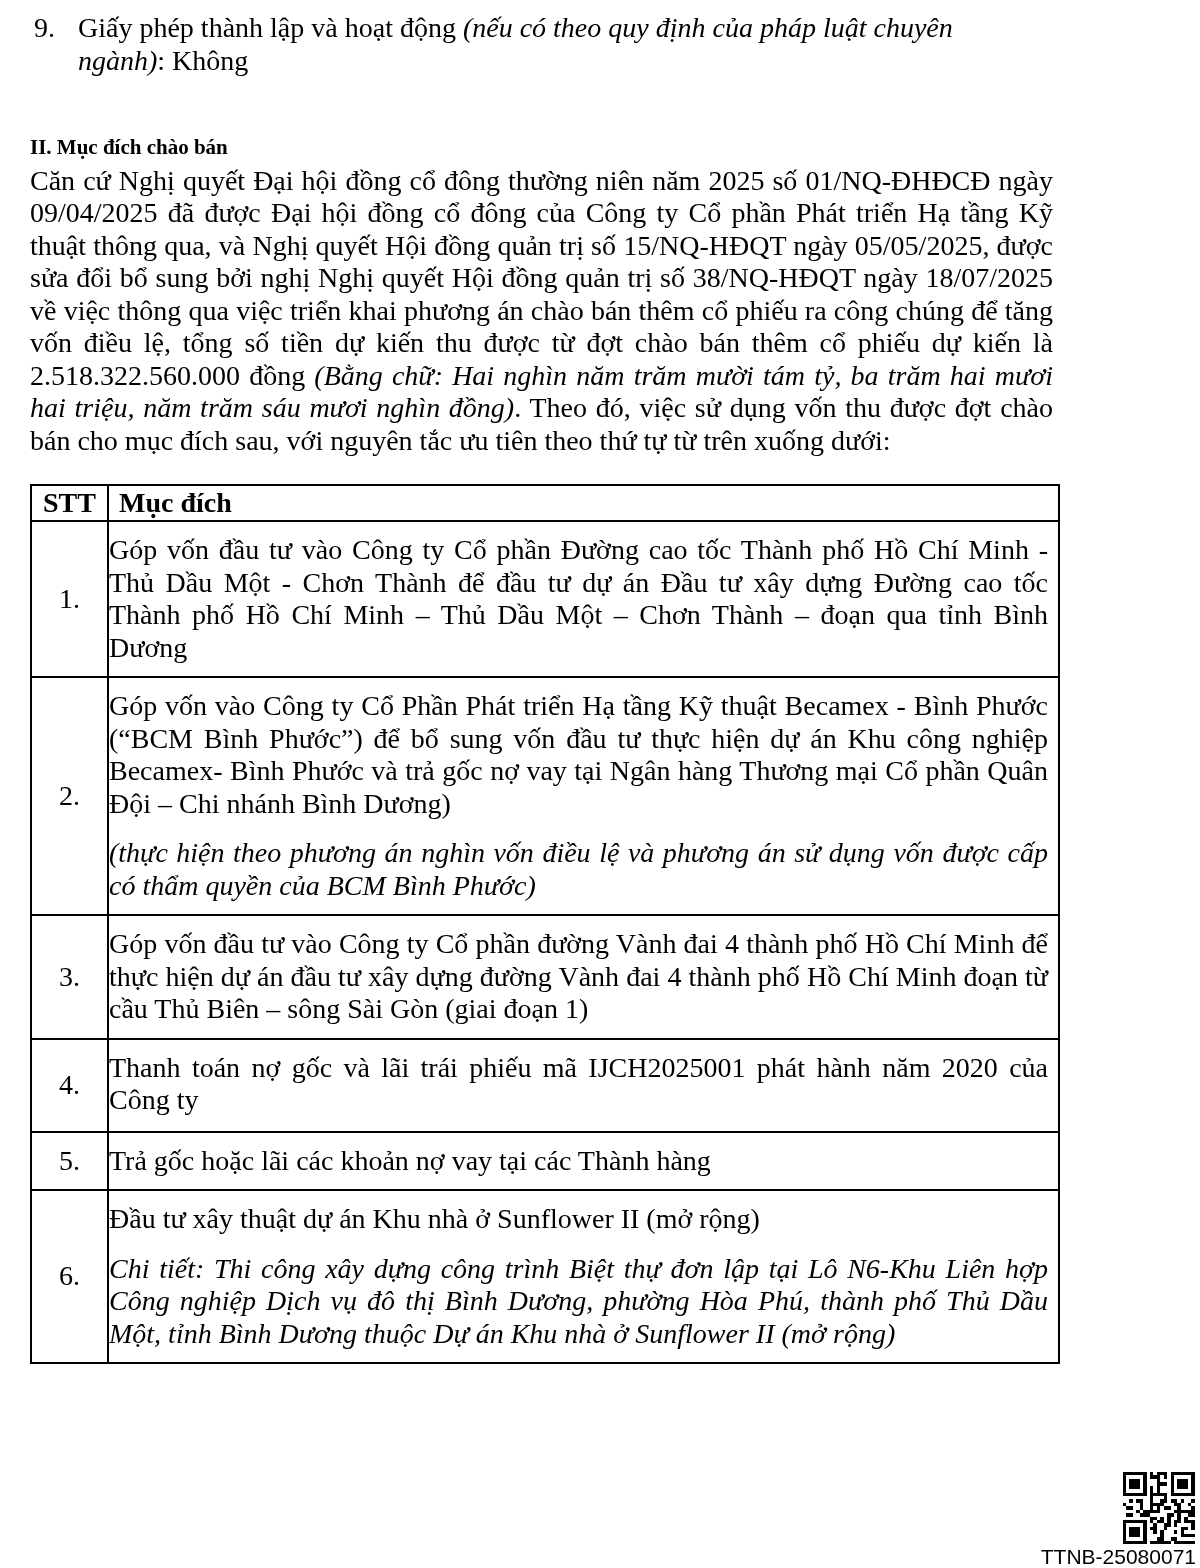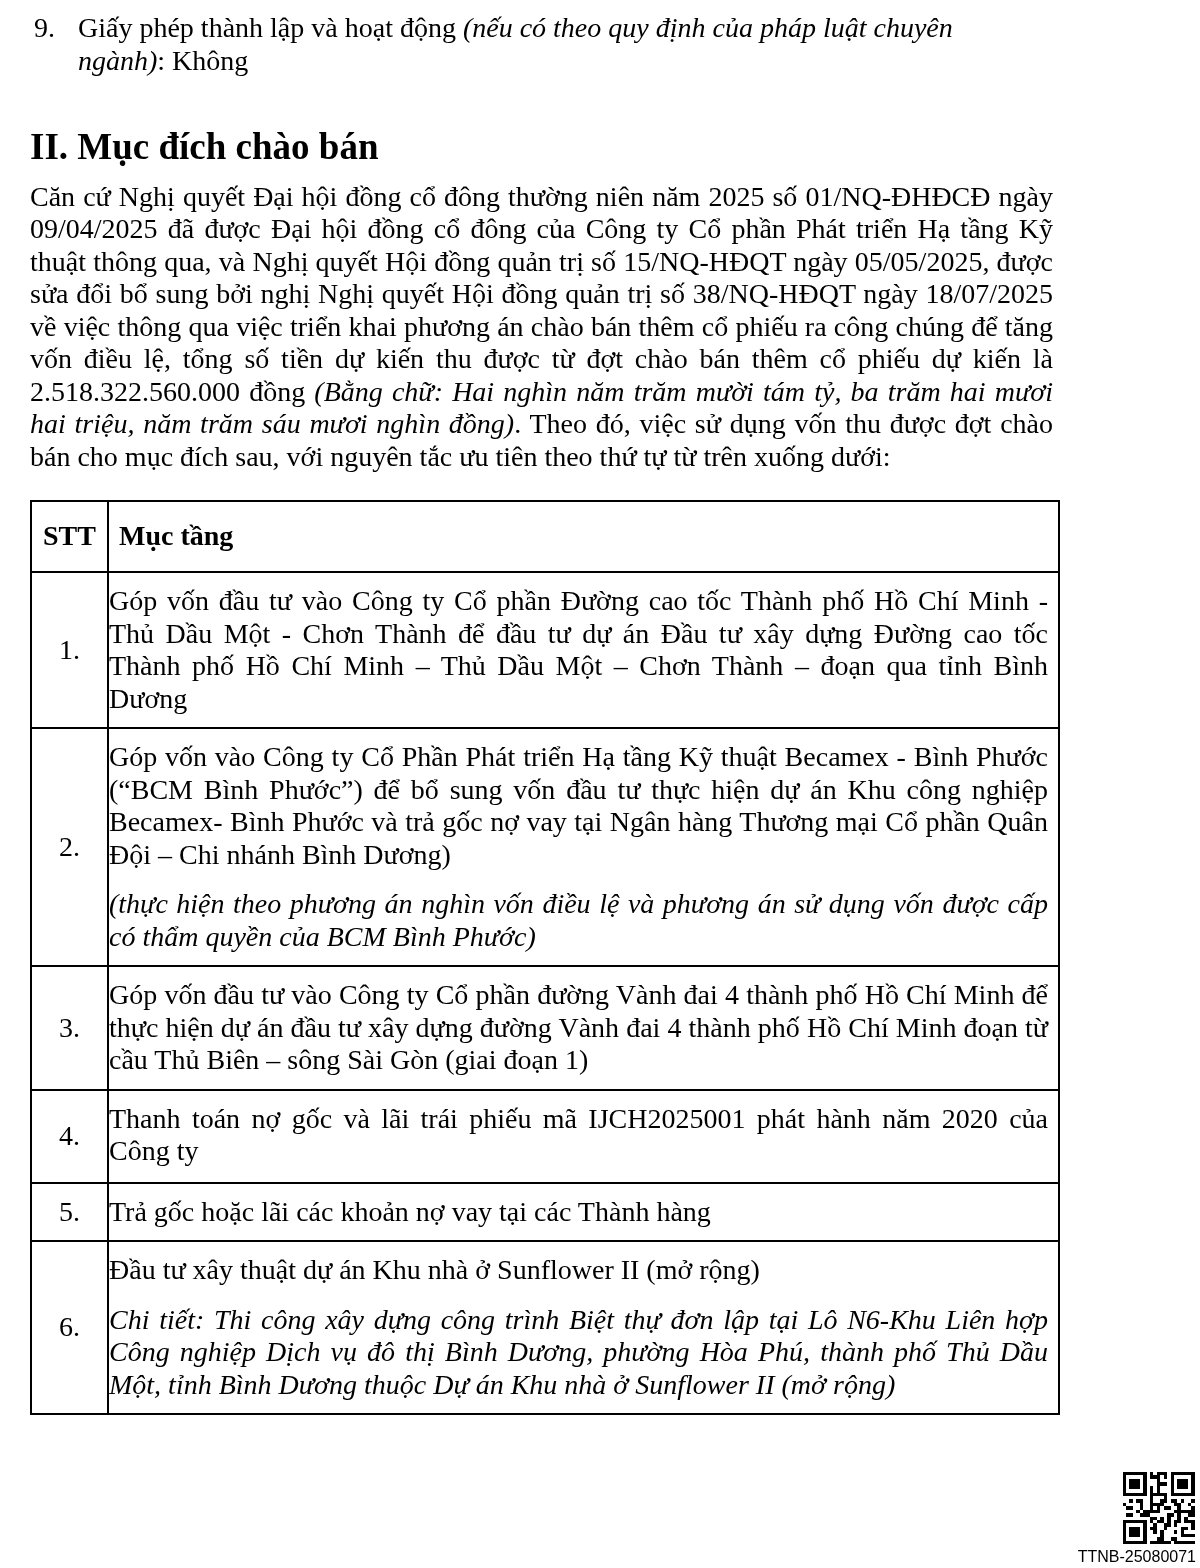--- a/index.html
+++ b/index.html
@@ -29,41 +29,41 @@
     text-align: left;
   }
   .item9 .num {
     position: absolute;
     left: 4px;
     top: 0;
   }
   .italic { font-style: italic; }
   .bold { font-weight: normal; }
   .section-heading {
-    font-size: 37px;
+    font-size: 21px;
     font-weight: bold;
-    margin-bottom: 17px;
+    margin-bottom: 1px;
   }
   .intro {
     text-align: justify;
     margin-bottom: 27px;
   }
   table.purpose-table {
     border-collapse: collapse;
     width: 1030px;
     table-layout: fixed;
   }
   .purpose-table th, .purpose-table td {
     border: 2px solid #000000;
     font-size: 28px;
     line-height: 32.5px;
   }
   .purpose-table col.c-stt { width: 77px; }
   .purpose-table th {
-    height: 71px;
+    height: 36px;
     font-weight: bold;
     font-family: Liberation Serif, serif;
   }
   .purpose-table th.h-stt { text-align: center; }
   .purpose-table th.h-purpose { text-align: left; padding-left: 10px; }
   .purpose-table td.stt {
     text-align: center;
     vertical-align: middle;
     border-right: 1px solid #000;
   }
@@ -81,21 +81,21 @@
   .r6 td { height: 166px; }
   .qr-block {
     position: absolute;
     right: 4px;
     bottom: 0;
     text-align: right;
   }
   .qr-block svg { display: block; margin: 0 0 2px auto; }
   .qr-code-text {
     font-family: "Liberation Sans", "DejaVu Sans", sans-serif;
-    font-size: 16px;
+    font-size: 21px;
     line-height: 22px;
     color: #000000;
   }
 </style>
 </head>
 <body>
 
 <div class="page">
   <div class="content">
 
@@ -108,21 +108,21 @@
     <p class="intro"><span>Căn cứ Nghị quyết Đại hội đồng cổ đông thường niên năm 2025 số 01/NQ-ĐHĐCĐ ngày 09/04/2025 đã được Đại hội đồng cổ đông của Công ty Cổ phần Phát triển Hạ tầng Kỹ thuật thông qua, và Nghị quyết Hội đồng quản trị số 15/NQ-HĐQT ngày 05/05/2025, được sửa đổi bổ sung bởi nghị Nghị quyết Hội đồng quản trị số 38/NQ-HĐQT ngày 18/07/2025 về việc thông qua việc triển khai phương án chào bán thêm cổ phiếu ra công chúng để tăng vốn điều lệ, tổng số tiền dự kiến thu được từ đợt chào bán thêm cổ phiếu dự kiến là 2.518.322.560.000 đồng </span><span class="italic">(Bằng chữ: Hai nghìn năm trăm mười tám tỷ, ba trăm hai mươi hai triệu, năm trăm sáu mươi nghìn đồng)</span><span>. Theo đó, việc sử dụng vốn thu được đợt chào bán cho mục đích sau, với nguyên tắc ưu tiên theo thứ tự từ trên xuống dưới:</span></p>
 
     <table class="purpose-table">
       <colgroup>
           <col class="c-stt">
           <col>
         </colgroup>
       <tbody>
           <tr>
         <th class="h-stt">STT</th>
-        <th class="h-purpose">Mục tầng</th>
+        <th class="h-purpose">Mục đích</th>
       </tr>
       <tr class="r1">
         <td class="stt">1.</td>
         <td class="purpose"><span>Góp vốn đầu tư vào Công ty Cổ phần Đường cao tốc Thành phố Hồ Chí Minh - Thủ Dầu Một - Chơn Thành để đầu tư dự án Đầu tư xây dựng Đường cao tốc Thành phố Hồ Chí Minh – Thủ Dầu Một – Chơn Thành – đoạn qua tỉnh Bình Dương</span></td>
       </tr>
       <tr class="r2">
         <td class="stt">2.</td>
         <td class="purpose">
           <div><span>Góp vốn vào Công ty Cổ Phần Phát triển Hạ tầng Kỹ thuật Becamex - Bình Phước (“</span><span class="bold">BCM Bình Phước</span><span>”) để bổ sung vốn đầu tư thực hiện dự án Khu công nghiệp Becamex- Bình Phước và trả gốc nợ vay tại Ngân hàng Thương mại Cổ phần Quân Đội – Chi nhánh Bình Dương)</span></div>
           <div class="note italic">(thực hiện theo phương án nghìn vốn điều lệ và phương án sử dụng vốn được cấp có thẩm quyền của BCM Bình Phước)</div>

